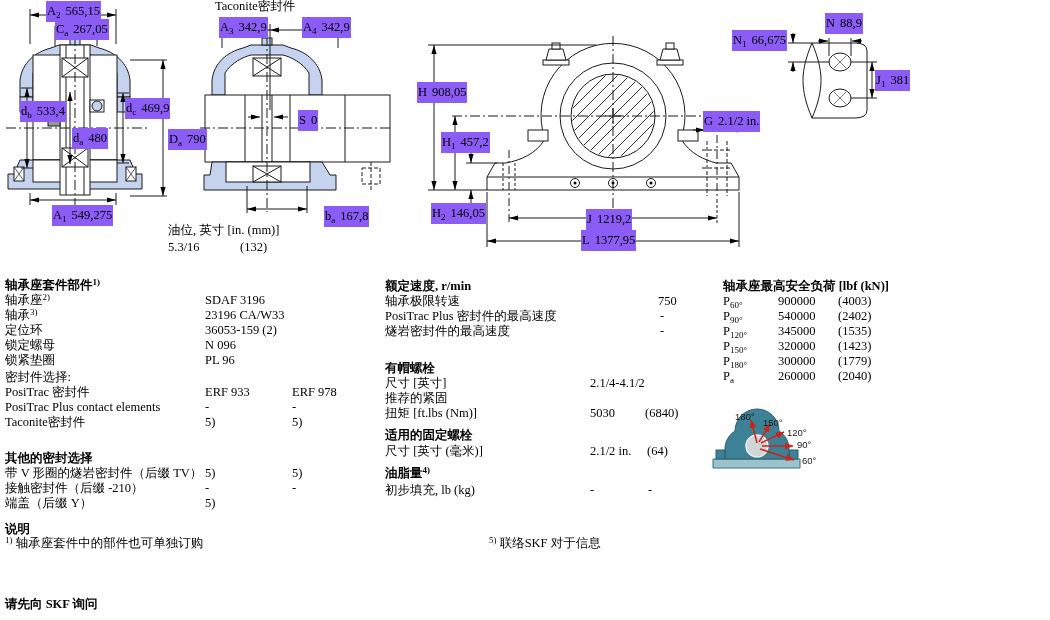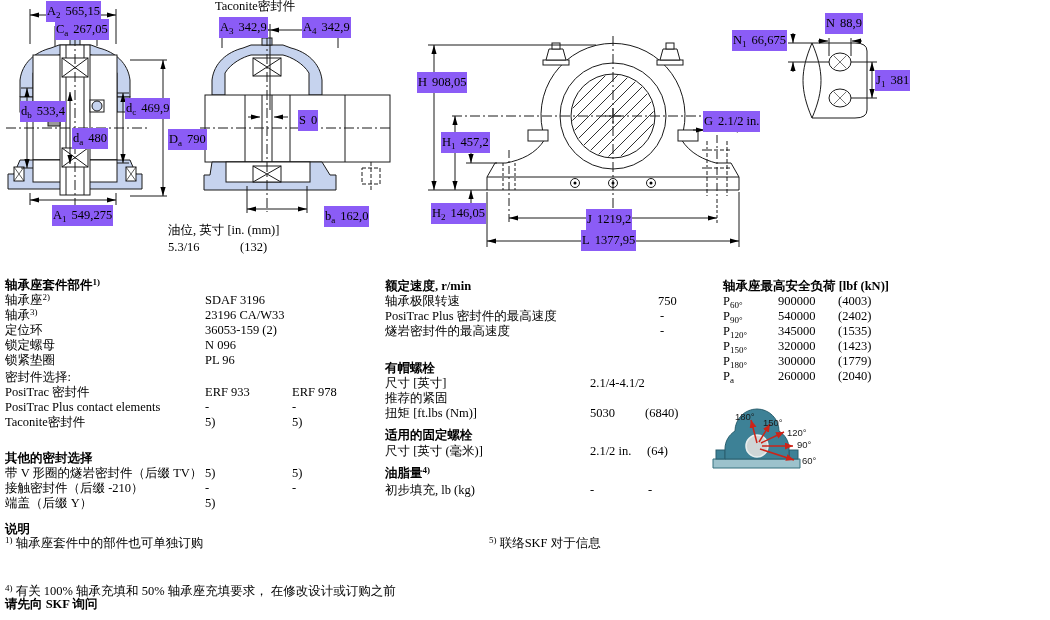--- a/index.html
+++ b/index.html
@@ -204,27 +204,27 @@
 <div class="t dim bg" style="left:20px;top:101px"><span>d</span><sub>b</sub><span class="dv">533,4</span></div>
 <div class="t dim bg" style="left:125px;top:98px"><span>d</span><sub>c</sub><span class="dv">469,9</span></div>
 <div class="t dim bg" style="left:72px;top:128px"><span>d</span><sub>a</sub><span class="dv">480</span></div>
 <div class="t dim bg" style="left:168px;top:129px"><span>D</span><sub>a</sub><span class="dv">790</span></div>
 <div class="t dim bg" style="left:52px;top:205px"><span>A</span><sub>1</sub><span class="dv">549,275</span></div>
 
 <div class="t" style="left:215px;top:0px">Taconite密封件</div>
 <div class="t dim bg" style="left:219px;top:17px"><span>A</span><sub>3</sub><span class="dv">342,9</span></div>
 <div class="t dim bg" style="left:302px;top:17px"><span>A</span><sub>4</sub><span class="dv">342,9</span></div>
 <div class="t dim bg" style="left:298px;top:110px"><span>S</span><sub></sub><span class="dv">0</span></div>
-<div class="t dim bg" style="left:324px;top:206px"><span>b</span><sub>a</sub><span class="dv">162,0</span></div>
+<div class="t dim bg" style="left:324px;top:206px"><span>b</span><sub>a</sub><span class="dv">167,8</span></div>
 
 <div class="t" style="left:168px;top:224px">油位, 英寸 [in. (mm)]</div>
 <div class="t" style="left:168px;top:241px">5.3/16</div>
 <div class="t" style="left:240px;top:241px">(132)</div>
 
-<div class="t dim bg" style="left:417px;top:72px"><span>H</span><sub></sub><span class="dv">908,05</span></div>
+<div class="t dim bg" style="left:417px;top:82px"><span>H</span><sub></sub><span class="dv">908,05</span></div>
 <div class="t dim bg" style="left:441px;top:132px"><span>H</span><sub>1</sub><span class="dv">457,2</span></div>
 <div class="t dim bg" style="left:431px;top:203px"><span>H</span><sub>2</sub><span class="dv">146,05</span></div>
 <div class="t dim bg" style="left:586px;top:209px"><span>J</span><sub></sub><span class="dv">1219,2</span></div>
 <div class="t dim bg" style="left:581px;top:230px"><span>L</span><sub></sub><span class="dv">1377,95</span></div>
 <div class="t dim bg" style="left:703px;top:111px"><span>G</span><sub></sub><span class="dv">2.1/2 in.</span></div>
 
 <div class="t dim bg" style="left:825px;top:13px"><span>N</span><sub></sub><span class="dv">88,9</span></div>
 <div class="t dim bg" style="left:732px;top:30px"><span>N</span><sub>1</sub><span class="dv">66,675</span></div>
 <div class="t dim bg" style="left:875px;top:70px"><span>J</span><sub>1</sub><span class="dv">381</span></div>
 
@@ -246,21 +246,20 @@
 <div class="row" style="left:5px;top:401px"><span>PosiTrac Plus contact elements</span><span class="v" style="left:200px">-</span><span class="v" style="left:287px">-</span></div>
 <div class="row" style="left:5px;top:416px"><span>Taconite密封件</span><span class="v" style="left:200px">5)</span><span class="v" style="left:287px">5)</span></div>
 
 <div class="row b" style="left:5px;top:452px">其他的密封选择</div>
 <div class="row" style="left:5px;top:467px"><span>带 V 形圈的燧岩密封件（后缀 TV）</span><span class="v" style="left:200px">5)</span><span class="v" style="left:287px">5)</span></div>
 <div class="row" style="left:5px;top:482px"><span>接触密封件（后缀 -210）</span><span class="v" style="left:200px">-</span><span class="v" style="left:287px">-</span></div>
 <div class="row" style="left:5px;top:497px"><span>端盖（后缀 Y）</span><span class="v" style="left:200px">5)</span><span class="v" style="left:287px"></span></div>
 
 <div class="row b" style="left:5px;top:523px">说明</div>
 <div class="row" style="left:5px;top:537px"><sup>1)</sup> <span>轴承座套件中的部件也可单独订购</span></div>
-<div class="row" style="left:5px;top:585px"><sup>4)</sup> <span>有关 100% 轴承充填和 50% 轴承座充填要求， 在修改设计或订购之前</span></div>
 <div class="row b" style="left:5px;top:598px">请先向 SKF 询问</div>
 
 <div class="row b" style="left:385px;top:280px">额定速度, r/min</div>
 <div class="row" style="left:385px;top:295px"><span>轴承极限转速</span><span class="v" style="left:273px">750</span></div>
 <div class="row" style="left:385px;top:310px"><span>PosiTrac Plus 密封件的最高速度</span><span class="v" style="left:275px">-</span></div>
 <div class="row" style="left:385px;top:325px"><span>燧岩密封件的最高速度</span><span class="v" style="left:275px">-</span></div>
 
 <div class="row b" style="left:385px;top:362px">有帽螺栓</div>
 <div class="row" style="left:385px;top:377px"><span>尺寸 [英寸]</span><span class="v" style="left:205px">2.1/4-4.1/2</span><span class="v" style="left:260px"></span></div>
 <div class="row" style="left:385px;top:392px"><span>推荐的紧固</span><span class="v" style="left:205px"></span><span class="v" style="left:260px"></span></div>

